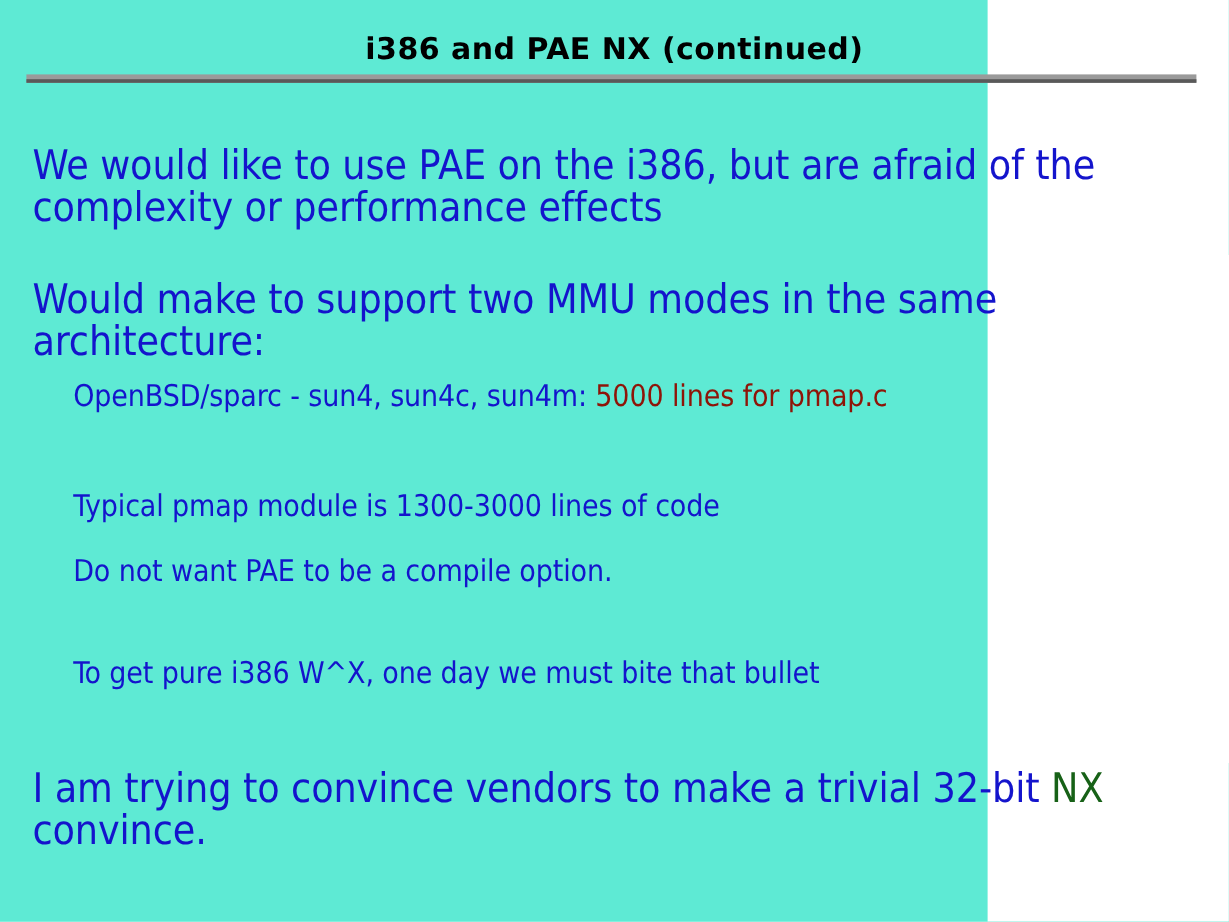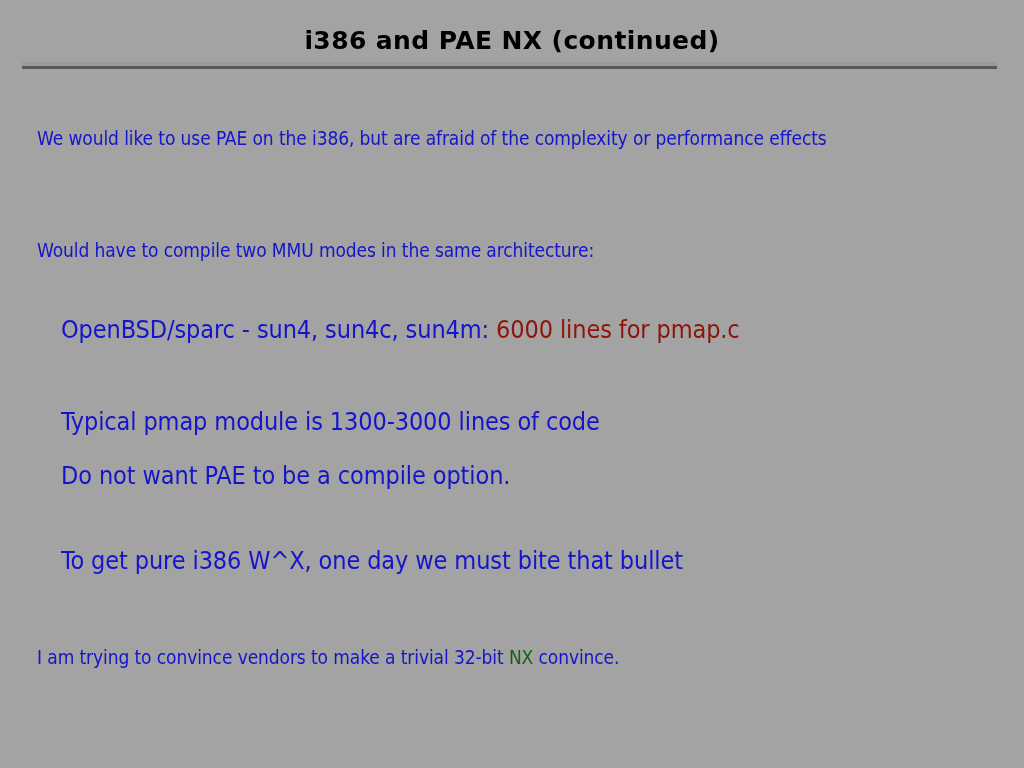--- a/index.html
+++ b/index.html
@@ -9,23 +9,23 @@
   body {
     width: 1024px;
     height: 768px;
     background: #ffffff;
     font-family: "DejaVu Sans", sans-serif;
     overflow: hidden;
   }
 
   .slide {
     position: relative;
-    width: 1024px;
+    width: 823px;
     height: 768px;
-    background: #a3a3a3;
+    background: #5eead4;
     box-sizing: border-box;
   }
 
   
   .slide-title {
     position: absolute;
     left: 0;
     top: 26px;
     width: 1024px;
     text-align: center;
@@ -60,23 +60,23 @@
     position: absolute;
     font-family: "DejaVu Sans Condensed", "DejaVu Sans", sans-serif;
     font-size: 26px;
     line-height: 35px;
     color: #1414cc;
     white-space: pre-wrap;
     letter-spacing: -0.1px;
   }
 
   .level-1 {
-    left: 37px;
+    left: 27px;
     width: 960px;
-    font-size: 19px;
+    font-size: 34px;
   }
 
   .level-2 {
     left: 61px;
     width: 930px;
     font-size: 25px;
   }
 
   .c-blue  { color: #1414cc; }
   .c-red   { color: #8e1408; }
@@ -97,23 +97,23 @@
 <div class="slide">
 
   <div class="slide-title">i386 and PAE NX (continued)</div>
 
   <div class="title-rule"></div>
 
   <div class="body-area">
 
     <div class="para level-1 p-intro">We would like to use PAE on the i386, but are afraid of the complexity or performance effects</div>
 
-    <div class="para level-1 p-modes">Would have to compile two MMU modes in the same architecture:</div>
+    <div class="para level-1 p-modes">Would make to support two MMU modes in the same architecture:</div>
 
-    <div class="para level-2 p-openbsd"><span class="c-blue">OpenBSD/sparc - sun4, sun4c, sun4m:</span><span class="c-red"> 6000 lines for pmap.c</span></div>
+    <div class="para level-2 p-openbsd"><span class="c-blue">OpenBSD/sparc - sun4, sun4c, sun4m:</span><span class="c-red"> 5000 lines for pmap.c</span></div>
 
     <div class="para level-2 p-typical">Typical pmap module is 1300-3000 lines of code</div>
 
     <div class="para level-2 p-donotwant">Do not want PAE to be a compile option.</div>
 
     <div class="para level-2 p-togetpure">To get pure i386 W^X, one day we must bite that bullet</div>
 
     <div class="para level-1 p-vendors"><span class="c-blue">I am trying to convince vendors to make a trivial 32-bit </span><span class="c-green">NX</span><span class="c-blue"> convince.</span></div>
 
   </div>

